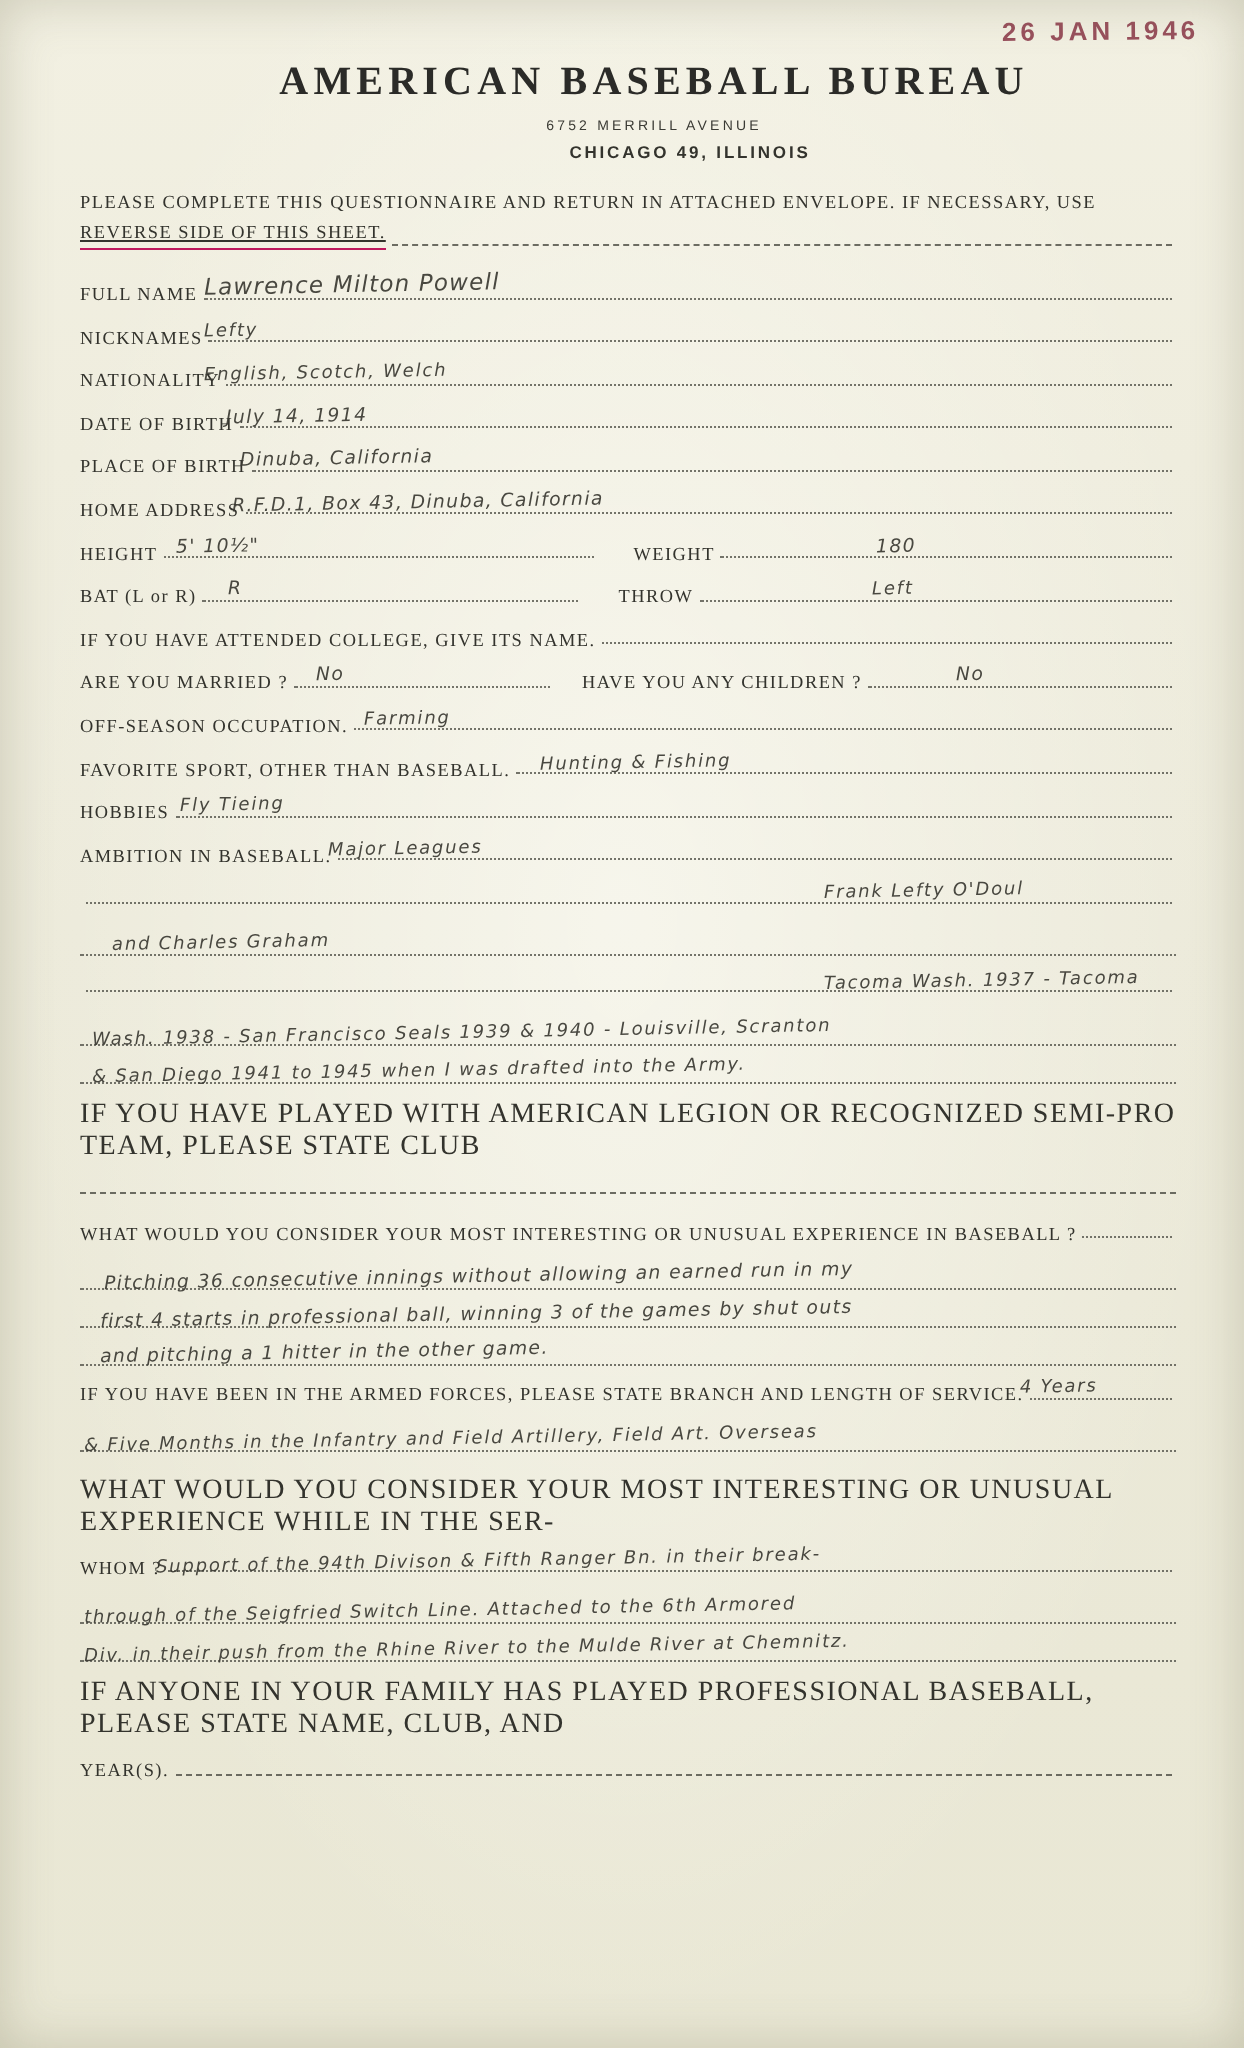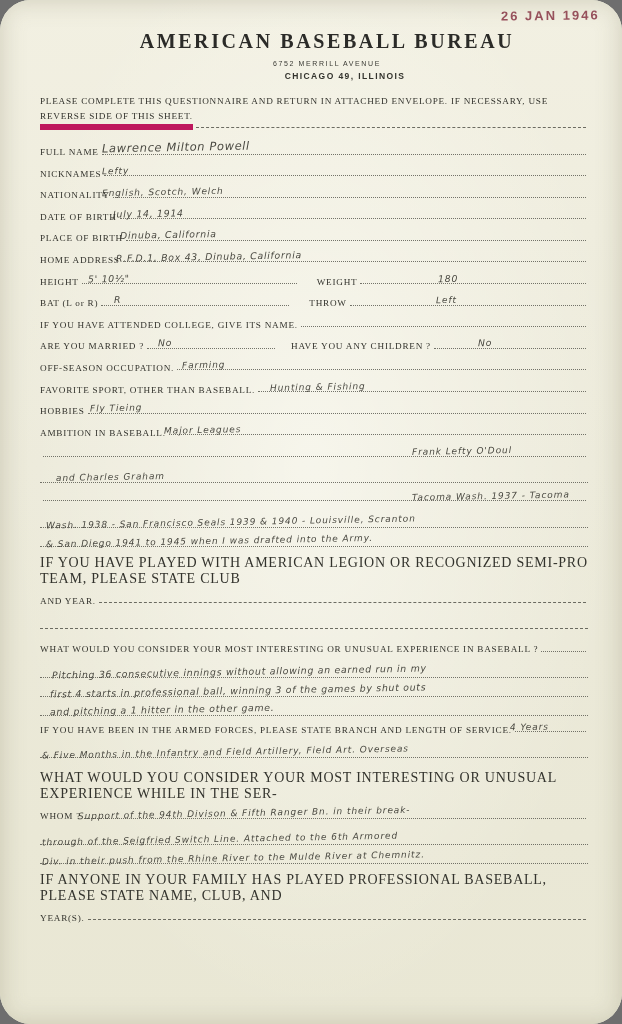--- a/index.html
+++ b/index.html
@@ -8,21 +8,20 @@
     background: #6e6e6e;
   }
   .page {
     position: relative;
     width: 622px;
     height: 1024px;
     background: #efeede;
     overflow: hidden;
     font-family: "Liberation Sans", sans-serif;
     box-sizing: border-box;
-    border-radius: 31px;
   }
   
   .paper-tone {
     position: absolute;
     inset: 0;
     background:
       radial-gradient(ellipse at 50% 45%, rgba(255,255,250,0.55) 0%, rgba(238,236,218,0.0) 70%),
       linear-gradient(to bottom, #f2f0e2 0%, #eceada 45%, #e9e7d4 100%);
     pointer-events: none;
   }
@@ -135,21 +134,21 @@
   .hw.caps { font-size: 9.0px; letter-spacing: 0.9px; }
   .hw.big  { font-size: 11.5px; letter-spacing: 0.6px; }
 
   .intro {
     font-family: "Liberation Serif", serif;
     font-size: 9.2px;
     letter-spacing: 0.75px;
     color: #33332d;
     line-height: 15px;
   }
-  .intro .ul { border-bottom: 6px solid #be185d; }
+  .intro .ul { border-bottom: 1px solid #be185d; text-decoration: underline; }
   .linerow {
     position: relative;
     height: 19px;
   }
   .linerow .dashline-full {
     position: absolute;
     left: 0; right: 0; bottom: 4px;
     border-bottom: 1.6px dashed #55554c;
     opacity: 0.85;
   }
@@ -304,25 +303,20 @@
       <div class="linerow">
         <span class="dots-full"></span>
         <span class="hw caps" style="left:6px; bottom:5px;">Wash. 1938 - San Francisco Seals 1939 &amp; 1940 - Louisville, Scranton</span>
       </div>
       <div class="linerow">
         <span class="dots-full"></span>
         <span class="hw caps" style="left:6px; bottom:5px;">&amp; San Diego 1941 to 1945 when I was drafted into the Army.</span>
       </div>
 
       <div class="q" style="margin-top:4px">IF YOU HAVE PLAYED WITH AMERICAN LEGION OR RECOGNIZED SEMI-PRO TEAM, PLEASE STATE CLUB</div>
-      <div class="row" style="margin-top:6px">
-        <span class="pl">AND YEAR.</span>
-        <span class="dashline"></span>
-        <span class="hw caps" style="left:62px; bottom:3px;"></span>
-      </div>
       <div class="linerow">
         <span class="dashline-full"></span>
       </div>
 
       <div class="gap"></div>
 
       <div class="row">
         <span class="pl">WHAT WOULD YOU CONSIDER YOUR MOST INTERESTING OR UNUSUAL EXPERIENCE IN BASEBALL ?</span>
         <span class="dots"></span>
       </div>

